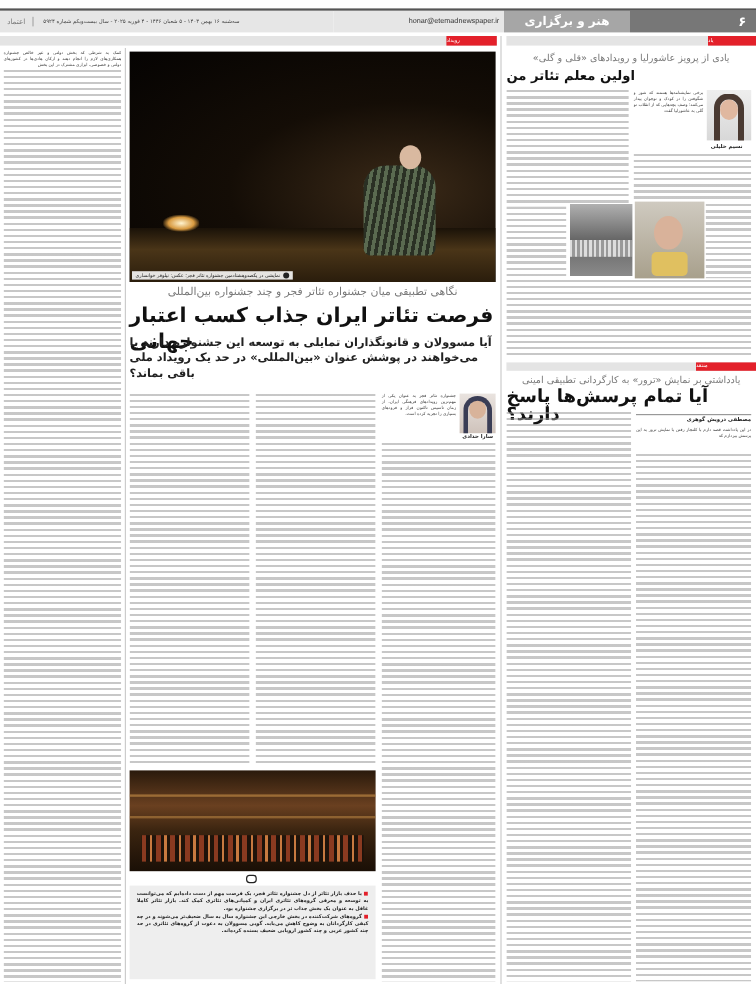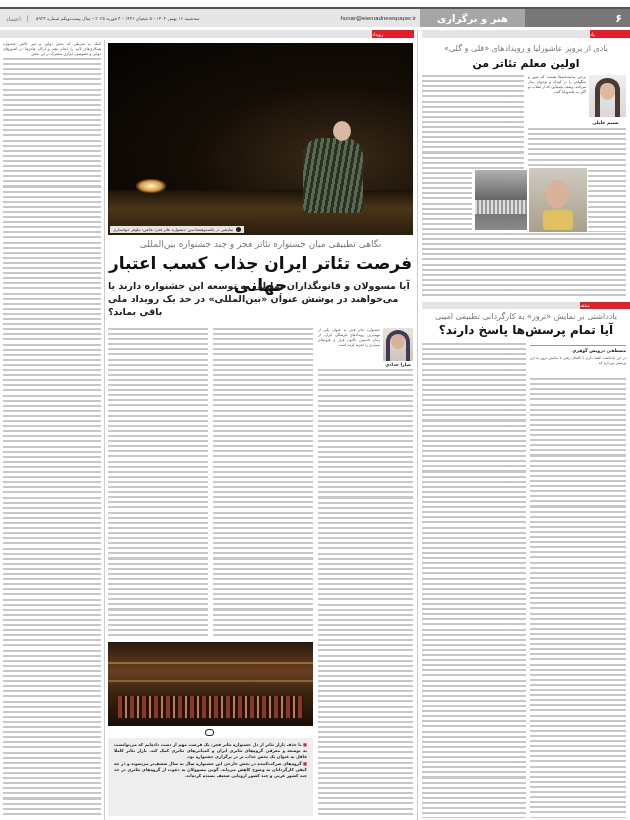--- a/index.html
+++ b/index.html
@@ -23,21 +23,21 @@
   
   .col { position: absolute; font-size: 3.6px; line-height: 5.1px; color: #444; text-align: justify; overflow: hidden; }
   .col p { margin-bottom: 1px; }
   .filler { display: block; width: 100%; height: 100%; background:
       repeating-linear-gradient(to bottom, #9a9a9a 0, #9a9a9a 2px, transparent 2px, transparent 5.1px); opacity: .55; }
 
   .photo { position: absolute; overflow: hidden; }
   .caption { position: absolute; background: rgba(255,255,255,.88); font-size: 4px; color: #222; padding: 0 3px; height: 7px; display: flex; align-items: center; gap: 3px; }
 
   .kicker { position: absolute; text-align: center; color: #777; }
-  .headline { position: absolute; text-align: center; font-weight: bold; color: #111; }
+  .headline { position: absolute; text-align: left; font-weight: bold; color: #111; }
   .deck { position: absolute; text-align: left; font-weight: bold; color: #222; }
   .byline { position: absolute; font-size: 4.5px; font-weight: bold; color: #222; }
 
   .callout { position: absolute; background: #eeeeee; padding: 4px 6px; font-size: 4.2px; line-height: 6.2px; color: #222; font-weight: bold; text-align: justify; }
   .callout .bullet { color: #e3202a; }
 </style>
 </head>
 <body>
 
 <div class="topline"></div>
@@ -143,21 +143,21 @@
     <span class="filler"></span>
   </div>
 <div class="col" style="left:422px;top:233px;width:204px;height:64px">
     <span class="filler"></span>
   </div>
 
 <div class="bar" style="left:422px;top:302px;width:208px;height:7px"></div>
 <div class="tag" style="left:580px;top:302px;width:50px;height:7px">منتقد</div>
 
 <div class="kicker" style="left:422px;top:311px;width:208px;font-size:8px;line-height:11px">یادداشتی بر نمایش «ترور» به کارگردانی تطبیقی امینی</div>
-<div class="headline" style="left:422px;top:323px;width:208px;font-size:12px;line-height:15px">آیا تمام پرسش‌ها پاسخ دارند؟</div>
+<div class="headline" style="left:422px;top:323px;width:208px;font-size:15px;line-height:15px">آیا تمام پرسش‌ها پاسخ دارند؟</div>
 
 <div class="byline" style="left:530px;top:345px;width:96px;text-align:right;border-top:1px solid #999;padding-top:2px">مصطفی درویش گوهری</div>
 <div class="col" style="left:530px;top:356px;width:96px;height:20px">
   <p>در این یادداشت قصد دارم با کلنجار رفتن با نمایش ترور به این پرسش بپردازم که</p>
 </div>
 <div class="col" style="left:530px;top:378px;width:96px;height:440px">
     <span class="filler"></span>
   </div>
 <div class="col" style="left:422px;top:343px;width:104px;height:475px">
     <span class="filler"></span>

